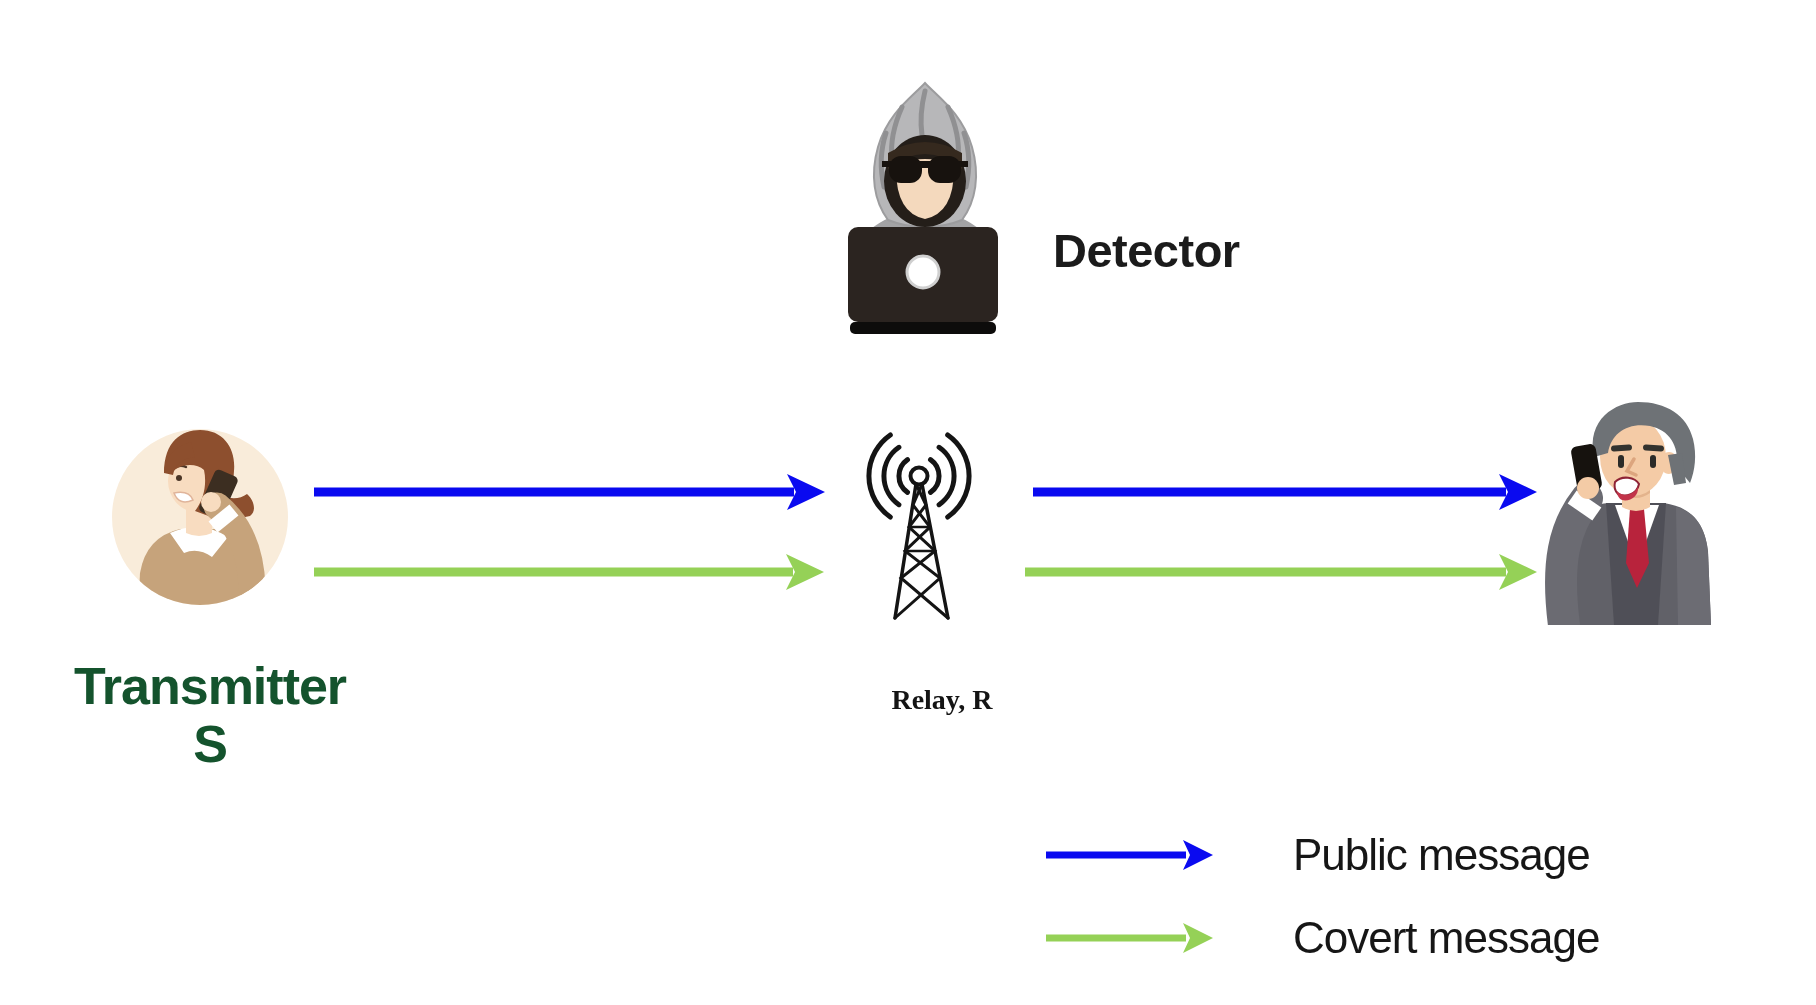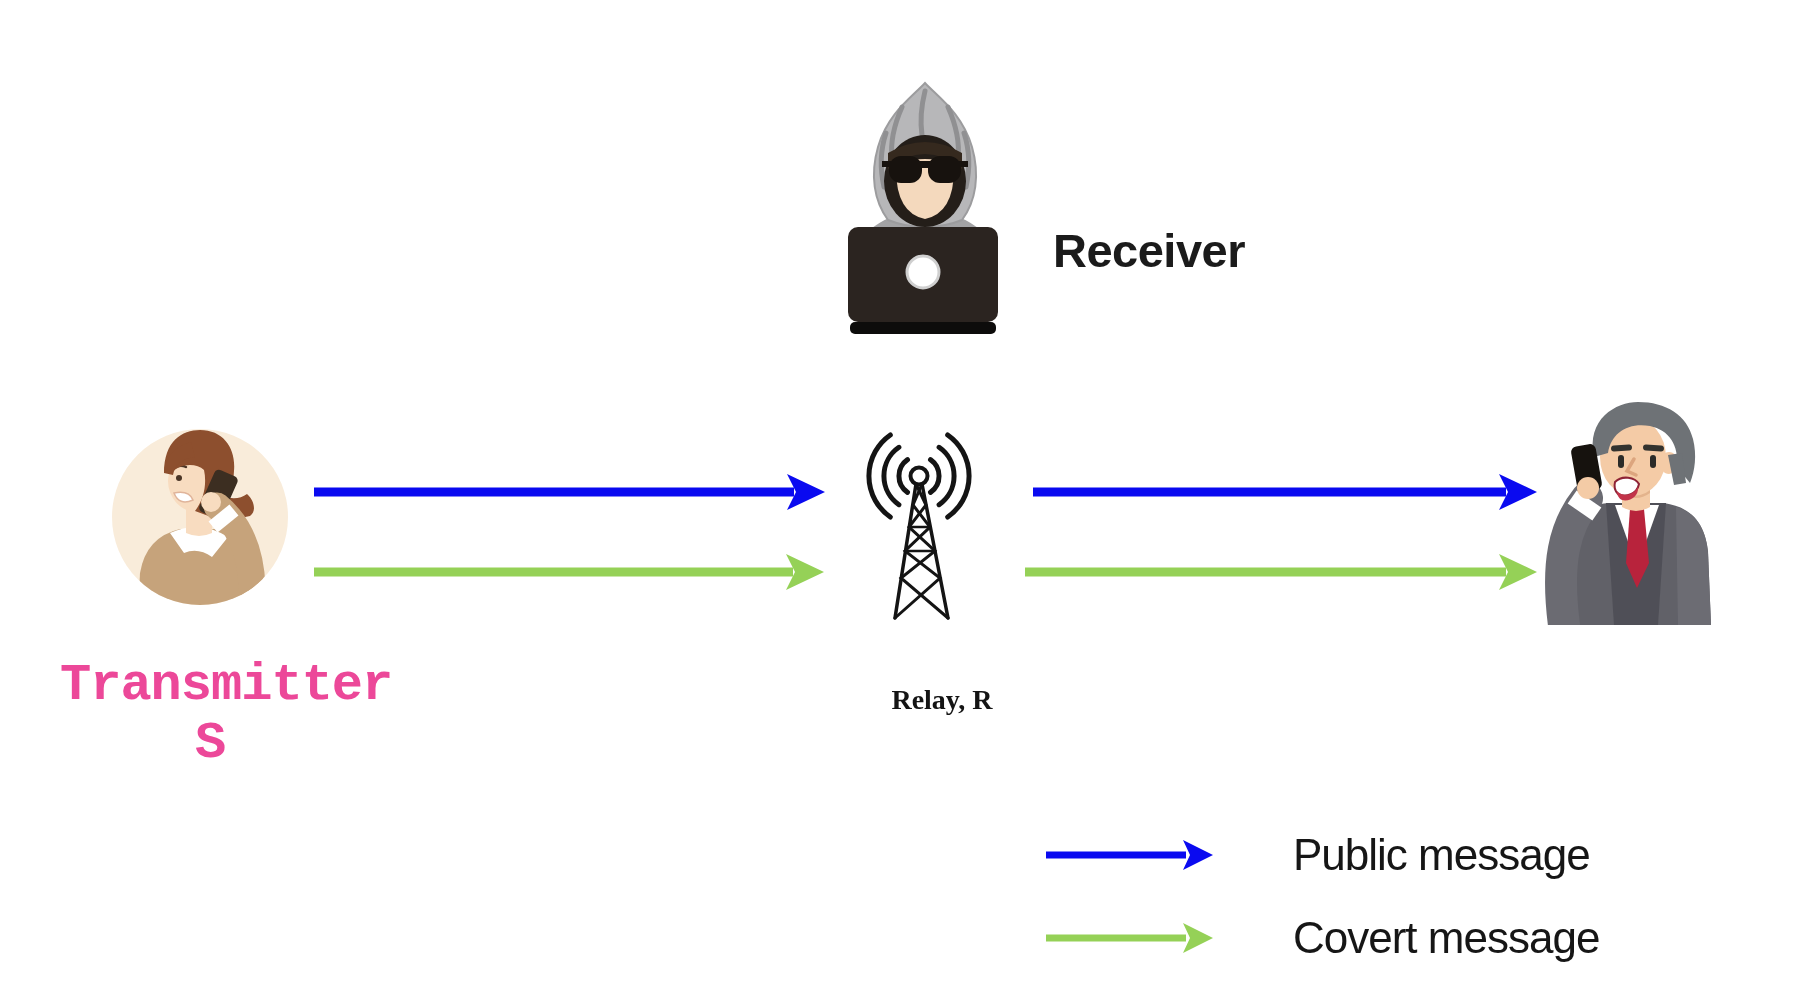--- a/index.html
+++ b/index.html
@@ -2,22 +2,22 @@
 <html><head>
 <meta charset="utf-8">
 <style>
   html,body{margin:0;padding:0;background:#ffffff;}
   #canvas{
     position:relative;width:1816px;height:1005px;background:#ffffff;overflow:hidden;
     font-family:"Liberation Sans","DejaVu Sans",sans-serif;
   }
   .abs{position:absolute;}
   .node-label{
-    color:#ec4899;font-weight:700;letter-spacing:-1px;line-height:58px;
-    font-size:52px;text-align:center;white-space:nowrap;font-family:Liberation Mono, monospace;
+    color:#14532d;font-weight:700;letter-spacing:-1px;line-height:58px;
+    font-size:52px;text-align:center;white-space:nowrap;
   }
   .detector-label{
     color:#1b1b1b;font-weight:700;letter-spacing:-0.5px;font-size:47px;line-height:47px;white-space:nowrap;
   }
   .relay-label{
     font-family:"Liberation Serif","DejaVu Serif",serif;
     color:#141414;font-weight:700;font-size:28px;line-height:44px;text-align:center;white-space:nowrap;
   }
   .legend-label{
     color:#161616;font-weight:400;letter-spacing:-1px;font-size:44px;line-height:52px;white-space:nowrap;
@@ -87,21 +87,21 @@
       <rect x="88" y="86" width="14" height="7"></rect>
       <rect x="52" y="86" width="10" height="6"></rect>
       <rect x="128" y="86" width="10" height="6"></rect>
     </g>
 
     <rect x="18" y="152" width="150" height="95" rx="10" fill="#2b2420"></rect>
     <circle cx="93" cy="197" r="16" fill="#ffffff" stroke="#cfcfcf" stroke-width="3"></circle>
     <rect x="20" y="247" width="146" height="12" rx="5" fill="#0d0c0b"></rect>
   </svg>
 
-  <div class="abs detector-label" style="left:1053px;top:227px;">Receiver</div>
+  <div class="abs detector-label" style="left:1053px;top:227px;">Detector</div>
 
   <svg class="abs" style="left:100px;top:415px;" width="210" height="215" viewBox="0 0 210 215">
     <defs>
       <clipPath id="tx-circle">
           <circle cx="100" cy="102" r="88"></circle>
         </clipPath>
     </defs>
     <circle cx="100" cy="102" r="88" fill="#f9ecda"></circle>
     <g clip-path="url(#tx-circle)">
 

